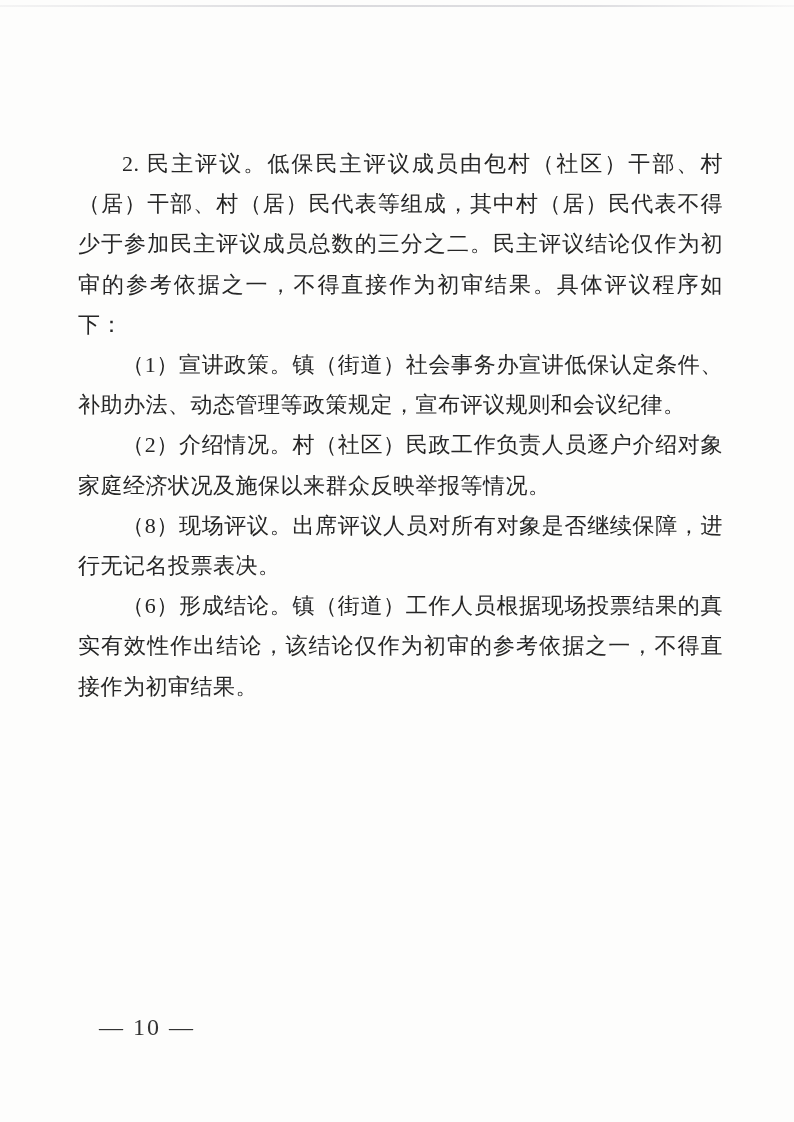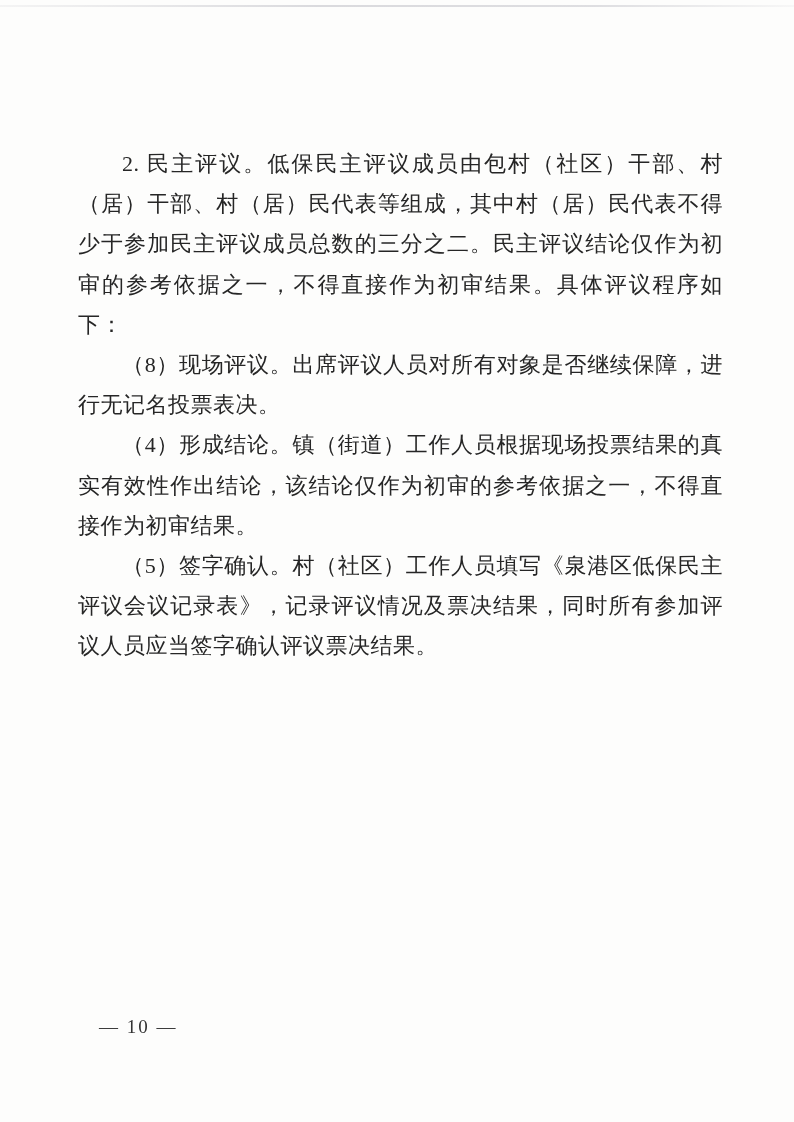--- a/index.html
+++ b/index.html
@@ -41,34 +41,35 @@
   }
   .text-block p {
     margin: 0;
     padding: 0;
     text-indent: 2em;
   }
   .page-number {
     position: absolute;
     left: 99px;
     top: 1014px;
-    font-size: 19px;
+    font-size: 24px;
     line-height: 26px;
     color: #333333;
     letter-spacing: 2px;
     white-space: nowrap;
   }
 </style>
 </head>
 <body>
 
 <div class="page">
   <div class="scan-edge"></div>
 
   <div class="text-block">
     <p>2. 民主评议。低保民主评议成员由包村（社区）干部、村（居）干部、村（居）民代表等组成，其中村（居）民代表不得少于参加民主评议成员总数的三分之二。民主评议结论仅作为初审的参考依据之一，不得直接作为初审结果。具体评议程序如下：</p>
+    <p>（1）宣讲政策。镇（街道）社会事务办宣讲低保认定条件、补助办法、动态管理等政策规定，宣布评议规则和会议纪律。</p>
+    <p>（2）介绍情况。村（社区）民政工作负责人员逐户介绍对象家庭经济状况及施保以来群众反映举报等情况。</p>
     <p>（8）现场评议。出席评议人员对所有对象是否继续保障，进行无记名投票表决。</p>
-    <p>（4）形成结论。镇（街道）工作人员根据现场投票结果的真实有效性作出结论，该结论仅作为初审的参考依据之一，不得直接作为初审结果。</p>
-    <p>（5）签字确认。村（社区）工作人员填写《泉港区低保民主评议会议记录表》，记录评议情况及票决结果，同时所有参加评议人员应当签字确认评议票决结果。</p>
+    <p>（6）形成结论。镇（街道）工作人员根据现场投票结果的真实有效性作出结论，该结论仅作为初审的参考依据之一，不得直接作为初审结果。</p>
   </div>
 
   <div class="page-number">— 10 —</div>
 </div>
 
 </body></html>

